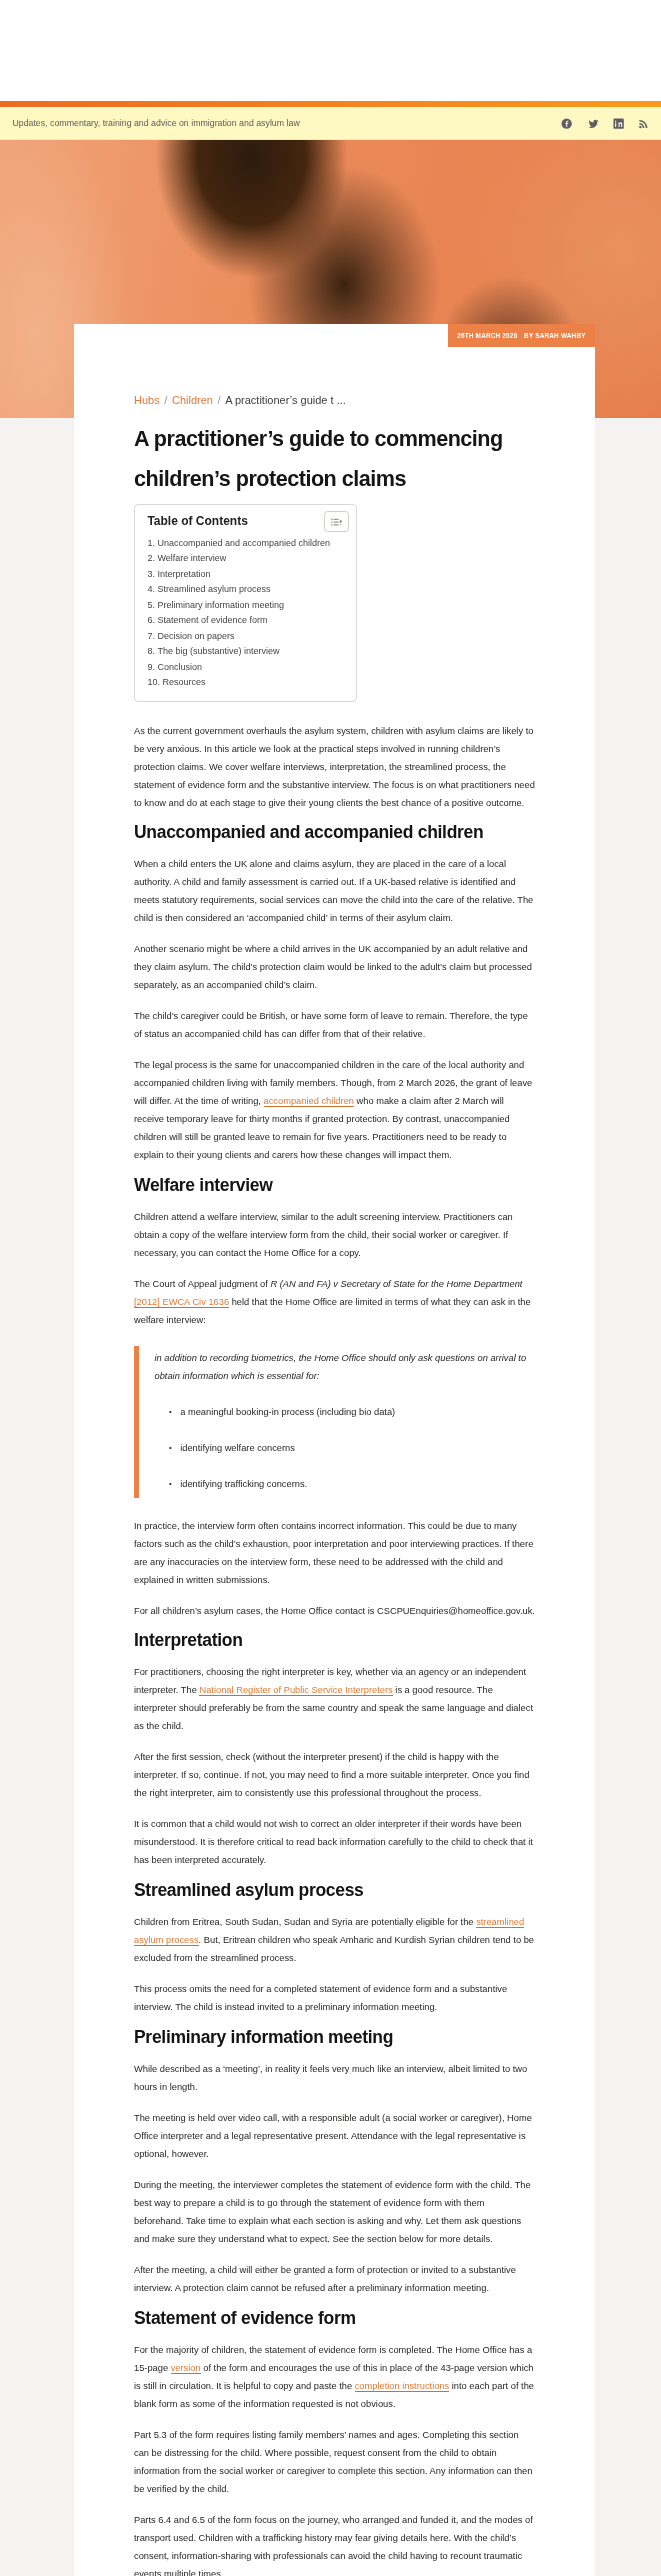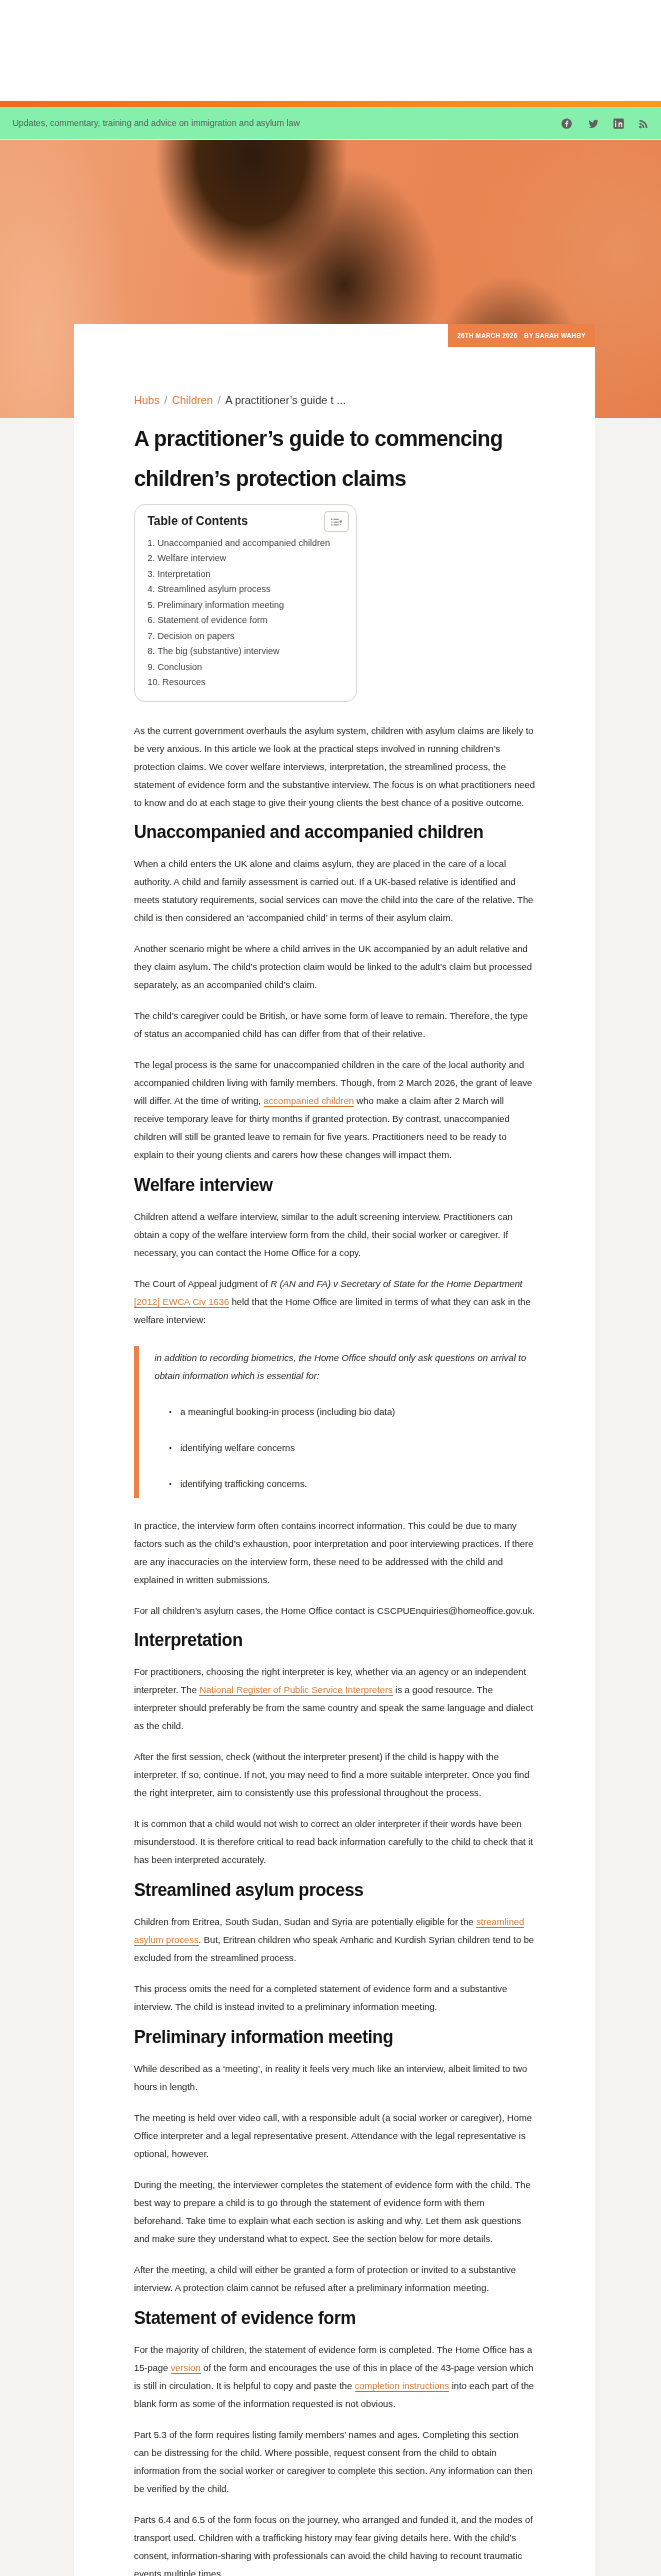--- a/index.html
+++ b/index.html
@@ -1,39 +1,39 @@
 <!DOCTYPE html>
 <html style="font-size:8.2px"><head>
 <meta charset="utf-8">
 <style>
   html,body{margin:0;padding:0}
   body{width:662px;height:3091px;position:relative;background:#f4f3f1;font-family:"Liberation Sans",sans-serif;overflow:hidden}
   .top-white{height:101px;background:#ffffff}
   .orange-bar{height:6.2px;background:linear-gradient(90deg,#ee6a22,#f89b1b)}
-  .strip{height:33px;background:#86efac;border-bottom:0.5px solid #e7e6e3;display:flex;align-items:center;justify-content:space-between;padding:0 12.4px;box-sizing:border-box}
+  .strip{height:33px;background:#fef9c3;border-bottom:0.5px solid #e7e6e3;display:flex;align-items:center;justify-content:space-between;padding:0 12.4px;box-sizing:border-box}
   .strip-tagline{font-size:8.8px;color:#5b5b59}
   .social{display:flex;gap:14px;align-items:center}
   .social span{display:inline-flex}
   .hero{height:278px;position:relative;z-index:1;
     background:
       radial-gradient(ellipse 155px 196px at 38% 6%, #2e1b0e 0%, #44260f 35%, rgba(68,38,15,0) 62%),
       radial-gradient(ellipse 175px 216px at 52% 52%, #3a2210 0%, rgba(58,34,16,0) 55%),
       radial-gradient(ellipse 124px 144px at 77% 80%, #53301a 0%, rgba(83,48,26,0) 60%),
       radial-gradient(ellipse 155px 361px at 6% 70%, #f3b28a 0%, rgba(243,178,138,0) 60%),
       radial-gradient(ellipse 268px 319px at 94% 40%, #e8915f 0%, rgba(232,145,95,0) 65%),
       linear-gradient(100deg,#f0a478 0%,#eb8c5c 40%,#e57a47 100%);}
   .card{position:relative;z-index:2;width:521px;margin:-94px 0 0 74px;background:#fff;box-sizing:border-box;
         padding:70px 60px 31px;min-height:2767px}
   .date-badge{position:absolute;top:0;right:0;height:23px;background:#ec8148;color:#fff;display:flex;align-items:center;gap:6.7px;
         padding:0 9.3px;font-size:6.4px;font-weight:700;letter-spacing:0.2px}
   .breadcrumb{font-size:11px;color:#3c3c3a;margin:0}
   .breadcrumb a{color:#e0793a;text-decoration:none}
   .breadcrumb .sep{color:#999;margin:0 4.6px}
   h1{font-size:21.6px;line-height:40px;color:#161616;margin:12.4px 0 0;letter-spacing:-0.5px;font-weight:700}
-  .toc{border:0.5px solid #d9d8d5;border-radius:11px;background:#fff;width:223px;margin:5.2px 0 0;padding:8.2px 12.4px 10.3px;box-sizing:border-box;position:relative}
+  .toc{border:0.5px solid #d9d8d5;border-radius:4px;background:#fff;width:223px;margin:5.2px 0 0;padding:8.2px 12.4px 10.3px;box-sizing:border-box;position:relative}
   .toc-title{font-size:12px;font-weight:700;color:#222;line-height:17.5px}
   .toc-toggle{position:absolute;top:6.7px;right:6.7px;width:23px;height:18.5px;border:0.5px solid #cfcfcc;border-radius:3.6px;background:#fdfdfc;
         display:flex;align-items:center;justify-content:center;cursor:pointer}
   .toc-list{margin-top:5.2px}
   .toc-item{font-size:9px;color:#454545;line-height:15.5px;cursor:pointer}
   .toc-item .n{margin-right:2.6px}
   .article p{font-size:9.3px;line-height:18px;color:#262624;margin:13px 0 0}
   .article h2{font-size:17.5px;line-height:20.6px;color:#141414;margin:10.3px 0 0;letter-spacing:-0.3px;font-weight:700}
   a.lnk{color:#dd7a33;text-decoration:none;border-bottom:1px solid #cb712f;cursor:pointer}
   blockquote{margin:16.5px 0 0;border-left:5.2px solid #eb8147;padding:3.1px 0 5.2px 15.5px}

